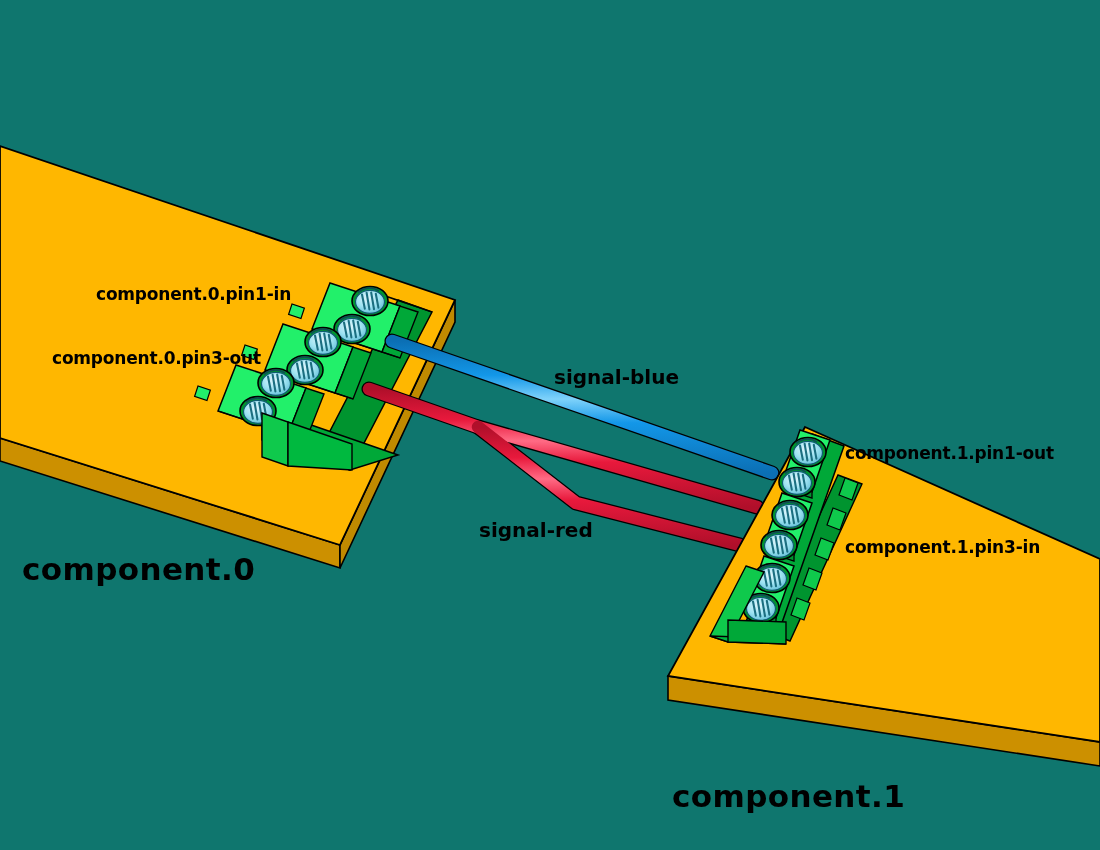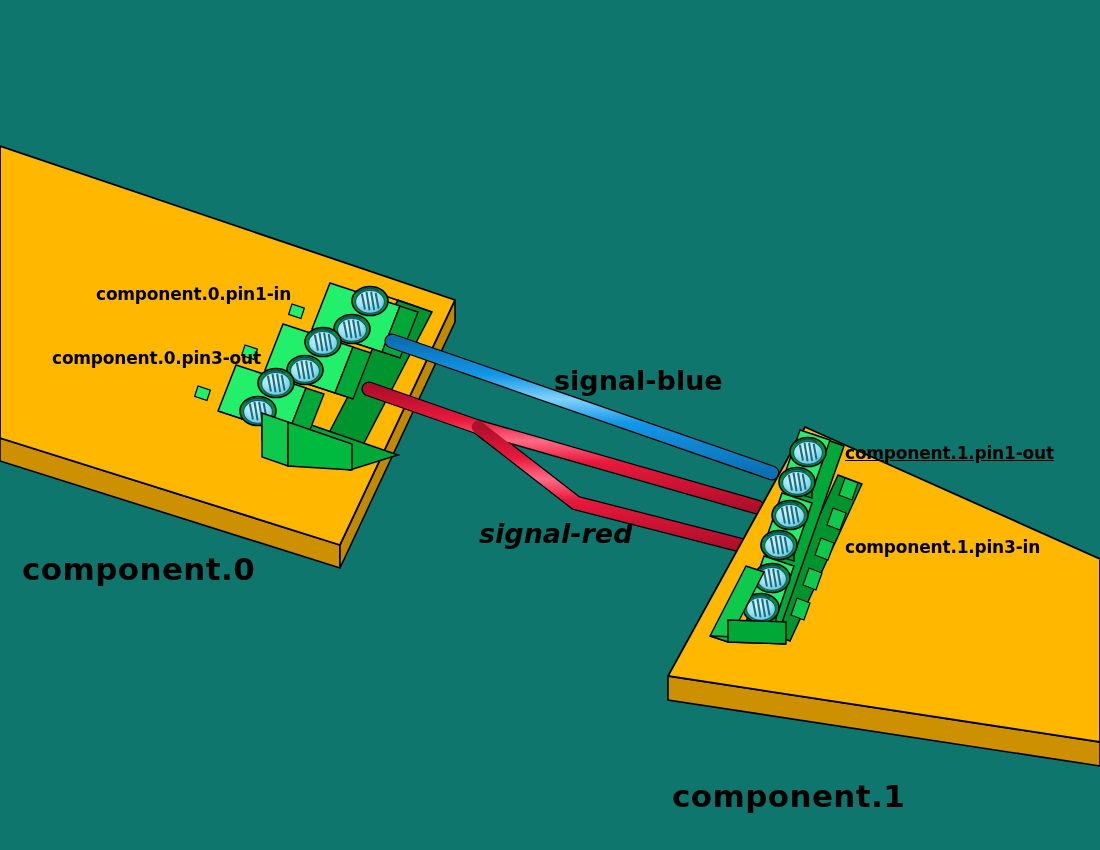--- a/index.html
+++ b/index.html
@@ -3,21 +3,21 @@
 <meta charset="utf-8">
 <style>
   html,body{margin:0;padding:0;background:#ffffff;}
   body{width:1100px;height:850px;overflow:hidden;
        font-family:"DejaVu Sans","Liberation Sans",sans-serif;}
   #stage{position:relative;width:1100px;height:850px;background:#0f766e;}
   svg.scene{position:absolute;left:0;top:0;width:1100px;height:850px;}
   .lbl{position:absolute;font-weight:bold;color:#000000;white-space:nowrap;
        font-family:"DejaVu Sans","Liberation Sans",sans-serif;}
   .pinlbl{font-size:17px;letter-spacing:-0.2px;}
-  .siglbl{font-size:27px;}
+  .siglbl{font-size:20px;}
   .boardlbl{font-size:31px;letter-spacing:0.4px;}
 </style>
 </head>
 <body>
 
 <div id="stage">
 
   <svg class="scene" viewBox="0 0 1100 850">
     <defs>
       <linearGradient id="gBlue" x1="0" y1="0" x2="0" y2="1">
@@ -149,22 +149,22 @@
       </g>
 
       <polygon points="746,566 764,572 728,642 710,636" fill="#0FC94C" stroke="#000" stroke-width="1.4"></polygon>
       <polygon points="710,636 728,642 786,644 768,638" fill="#00B93F" stroke="#000" stroke-width="1.4"></polygon>
       <polygon points="728,642 786,644 786,622 728,620" fill="#00A838" stroke="#000" stroke-width="1.4"></polygon>
     </g>
   </svg>
 
   <div class="lbl pinlbl" style="left:96px;  top:284px;">component.0.pin1-in</div>
   <div class="lbl pinlbl" style="left:52px;  top:348px;">component.0.pin3-out</div>
-  <div class="lbl pinlbl" style="left:845px; top:443px;text-decoration:underline;">component.1.pin1-out</div>
+  <div class="lbl pinlbl" style="left:845px; top:443px;">component.1.pin1-out</div>
   <div class="lbl pinlbl" style="left:845px; top:537px;">component.1.pin3-in</div>
 
   <div class="lbl siglbl" style="left:554px; top:365px;">signal-blue</div>
-  <div class="lbl siglbl" style="left:479px; top:518px;font-style:italic;">signal-red</div>
+  <div class="lbl siglbl" style="left:479px; top:518px;">signal-red</div>
 
   <div class="lbl boardlbl" style="left:22px;  top:551px;">component.0</div>
   <div class="lbl boardlbl" style="left:672px; top:778px;text-align:right;">component.1</div>
 
 </div>
 
 </body></html>

